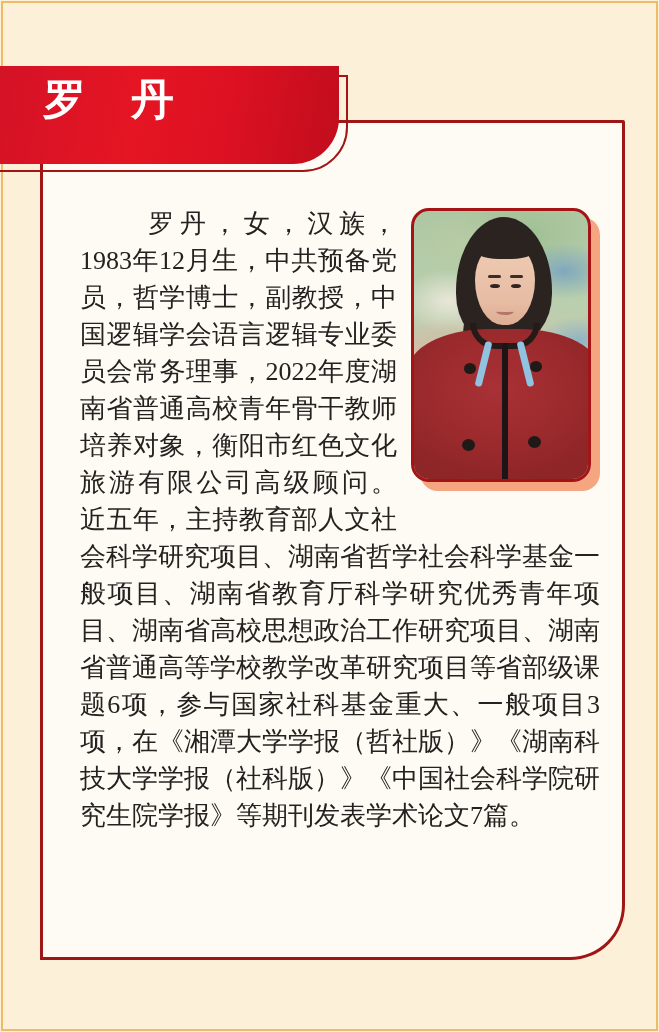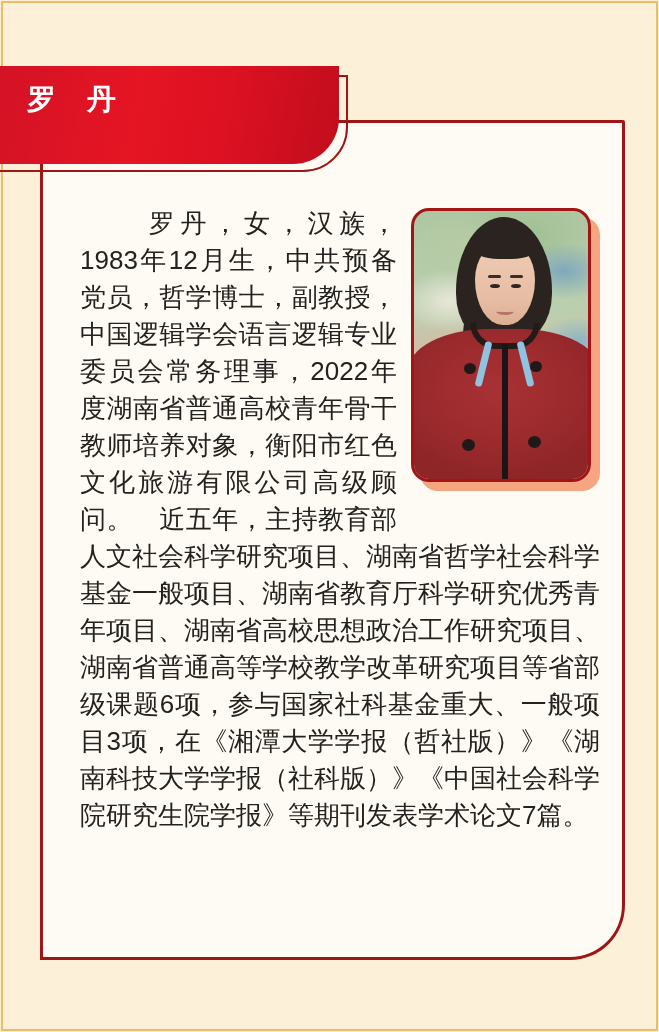--- a/index.html
+++ b/index.html
@@ -17,21 +17,21 @@
 
   
   .card{
     position:absolute; left:40px; top:120px; width:585px; height:840px;
     background:#fdfbf3; border:3px solid #9e1616;
     border-radius:10px 2px 55px 0; z-index:1;
   }
   .bio{
     padding:82px 22px 0 37px;
     font-size:26px; line-height:37px; color:#242220;
-    text-align:justify; text-justify:inter-character;
+    text-align:justify; text-justify:inter-character;font-family:Liberation Serif, serif;
   }
   .bio .bio-text{ text-indent:2.15em; display:inline; }
   .bio::before{ content:""; display:inline-block; width:2.15em; }
 
   
   .photo-wrap{
     float:right; width:189px; height:285px;
     margin:3px 0 16px 14px; position:relative;
   }
   .photo{
@@ -96,22 +96,23 @@
     border:2px solid #a31414; border-radius:0 0 45px 0;
     z-index:2; pointer-events:none;
   }
   .banner{
     position:absolute; left:0; top:66px; width:339px; height:98px;
     background:linear-gradient(100deg, #d41226 0%, #e51523 40%, #dd1122 65%, #c10d1d 100%);
     border-radius:0 0 46px 0; z-index:3;
     padding:8px 0 0 27px; color:#ffffff;
   }
   .banner .name{
-    font-size:29px; line-height:50px; font-weight:800; letter-spacing:1px;
+    font-size:43px; line-height:50px; font-weight:800; letter-spacing:1px;
     color:#ffffff;
+    margin-left:16px;
   }
   .banner .subtitle{
     margin-top:4px; font-size:19px; line-height:24px; letter-spacing:7px;
     color:rgba(255,255,255,0.93); font-weight:500;
   }
 </style>
 </head>
 <body>
 
 <div class="page">

